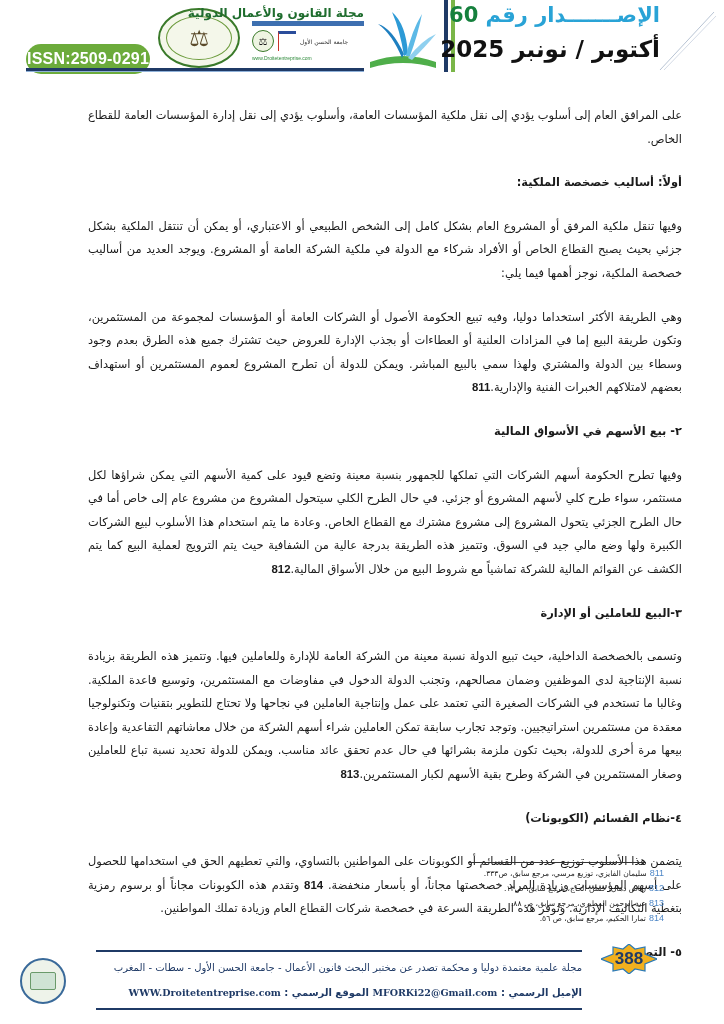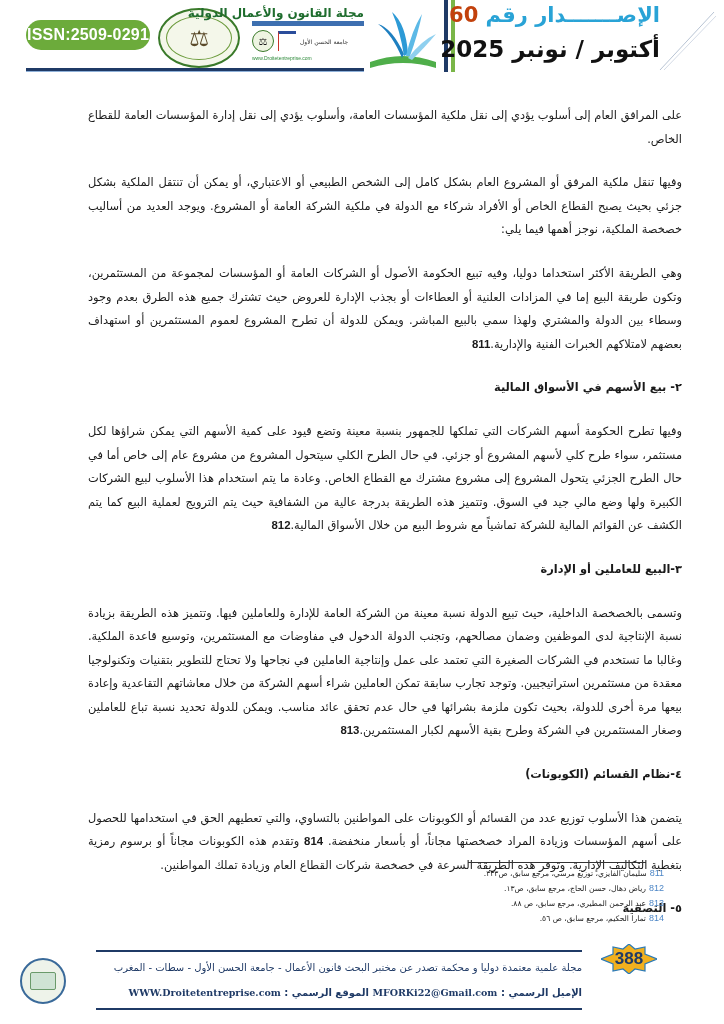--- a/index.html
+++ b/index.html
@@ -2,21 +2,21 @@
 <html><head>
 <meta charset="utf-8">
 <style>
   * { box-sizing: border-box; margin: 0; padding: 0; }
   html, body { width: 724px; height: 1024px; background: #ffffff; overflow: hidden; }
   body { position: relative; font-family: "DejaVu Sans", sans-serif; color: #1a1a1a; }
 
   
   .header { position: absolute; left: 0; top: 0; width: 724px; height: 75px; }
   .issn-badge {
-    position: absolute; left: 26px; top: 20px; width: 124px; height: 30px;
+    position: absolute; left: 26px; top: 44px; width: 124px; height: 30px;
     background: #6cab3b; border-radius: 15px; color: #fff;
     font-family: "Liberation Sans", sans-serif; font-size: 16px; font-weight: bold;
     display: flex; align-items: center; justify-content: center; letter-spacing: 0.2px;
   }
   .lab-logo {
     position: absolute; left: 158px; top: 8px; width: 82px; height: 60px;
     border-radius: 50%; border: 2px solid #3a7a2a; background: #f4f7ea;
     display: flex; align-items: center; justify-content: center;
   }
   .lab-logo .ring { position: absolute; inset: 6px; border-radius: 50%; border: 1px solid #6a9a3a; }
@@ -38,21 +38,21 @@
 
   .v-bars { position: absolute; left: 444px; top: 0; height: 72px; display: flex; gap: 3px; }
   .v-bars .b1 { width: 4px; background: #1f3a66; }
   .v-bars .b2 { width: 4px; background: #7ab648; }
 
   .issue-line {
     position: absolute; right: 64px; top: 3px; direction: rtl;
     font-family: "DejaVu Sans", sans-serif; font-size: 21px; font-weight: bold; color: #29a3d6;
     white-space: nowrap;
   }
-  .issue-line .issue-num { color: #c2410c; padding-left: 39px; }
+  .issue-line .issue-num { color: #15803d; padding-left: 39px; }
   .date-line {
     position: absolute; right: 64px; top: 36px; direction: rtl;
     font-family: "DejaVu Sans", sans-serif; font-size: 23px; font-weight: bold; color: #111;
     white-space: nowrap;
   }
   .diag { position: absolute; right: 6px; top: 10px; width: 60px; height: 62px; }
 
   .header-rule { position: absolute; left: 26px; top: 68px; width: 338px; height: 3px; background: #1f3a66; }
   .header-rule2 { position: absolute; left: 26px; top: 71px; width: 338px; height: 1px; background: #8fb1d9; }
 
@@ -144,20 +144,21 @@
     <line x1="2" y1="60" x2="56" y2="2" stroke="#b8c4d4" stroke-width="1"></line>
     <line x1="6" y1="60" x2="58" y2="6" stroke="#d4dbe6" stroke-width="1"></line>
   </svg>
 
   <div class="header-rule"></div>
   <div class="header-rule2"></div>
 </div>
 
 <div class="content">
   <p>على المرافق العام إلى أسلوب يؤدي إلى نقل ملكية المؤسسات العامة، وأسلوب يؤدي إلى نقل إدارة المؤسسات العامة للقطاع الخاص.</p>
+  <p class="head">أولاً: أساليب خصخصة الملكية:</p>
   <p>وفيها تنقل ملكية المرفق أو المشروع العام بشكل كامل إلى الشخص الطبيعي أو الاعتباري، أو يمكن أن تنتقل الملكية بشكل جزئي بحيث يصبح القطاع الخاص أو الأفراد شركاء مع الدولة في ملكية الشركة العامة أو المشروع. ويوجد العديد من أساليب خصخصة الملكية، نوجز أهمها فيما يلي:</p>
 
   <p><span>وهي الطريقة الأكثر استخداما دوليا، وفيه تبيع الحكومة الأصول أو الشركات العامة أو المؤسسات لمجموعة من المستثمرين، وتكون طريقة البيع إما في المزادات العلنية أو العطاءات أو بجذب الإدارة للعروض حيث تشترك جميع هذه الطرق بعدم وجود وسطاء بين الدولة والمشتري ولهذا سمي بالبيع المباشر. ويمكن للدولة أن تطرح المشروع لعموم المستثمرين أو استهداف بعضهم لامتلاكهم الخبرات الفنية والإدارية.</span><span class="fn-ref">811</span></p>
 
   <p class="head">٢- بيع الأسهم في الأسواق المالية</p>
   <p><span>وفيها تطرح الحكومة أسهم الشركات التي تملكها للجمهور بنسبة معينة وتضع قيود على كمية الأسهم التي يمكن شراؤها لكل مستثمر، سواء طرح كلي لأسهم المشروع أو جزئي. في حال الطرح الكلي سيتحول المشروع من مشروع عام إلى خاص أما في حال الطرح الجزئي يتحول المشروع إلى مشروع مشترك مع القطاع الخاص. وعادة ما يتم استخدام هذا الأسلوب لبيع الشركات الكبيرة ولها وضع مالي جيد في السوق. وتتميز هذه الطريقة بدرجة عالية من الشفافية حيث يتم الترويج لعملية البيع كما يتم الكشف عن القوائم المالية للشركة تماشياً مع شروط البيع من خلال الأسواق المالية.</span><span class="fn-ref">812</span></p>
 
   <p class="head">٣-البيع للعاملين أو الإدارة</p>
   <p><span>وتسمى بالخصخصة الداخلية، حيث تبيع الدولة نسبة معينة من الشركة العامة للإدارة وللعاملين فيها. وتتميز هذه الطريقة بزيادة نسبة الإنتاجية لدى الموظفين وضمان مصالحهم، وتجنب الدولة الدخول في مفاوضات مع المستثمرين، وتوسيع قاعدة الملكية. وغالبا ما تستخدم في الشركات الصغيرة التي تعتمد على عمل وإنتاجية العاملين في نجاحها ولا تحتاج للتطوير بتقنيات وتكنولوجيا معقدة من مستثمرين استراتيجيين. وتوجد تجارب سابقة تمكن العاملين شراء أسهم الشركة من خلال معاشاتهم التقاعدية وإعادة بيعها مرة أخرى للدولة، بحيث تكون ملزمة بشرائها في حال عدم تحقق عائد مناسب. ويمكن للدولة تحديد نسبة تباع للعاملين وصغار المستثمرين في الشركة وطرح بقية الأسهم لكبار المستثمرين.</span><span class="fn-ref">813</span></p>
 

